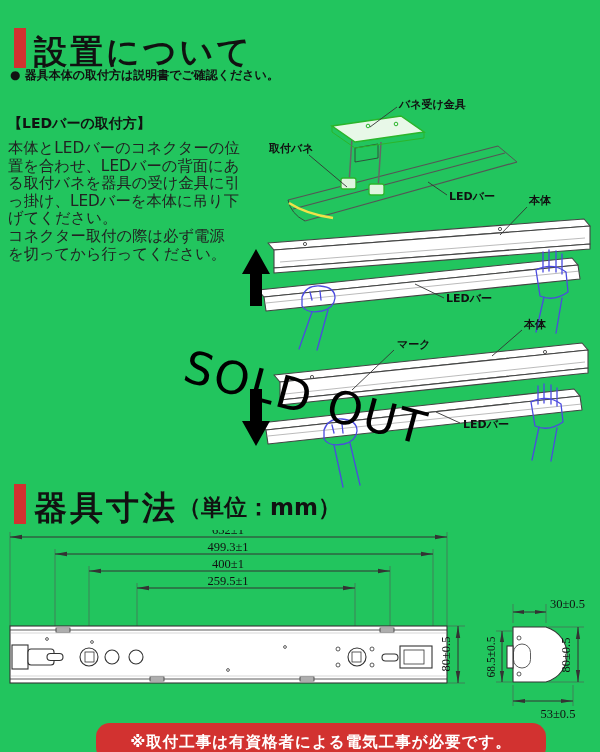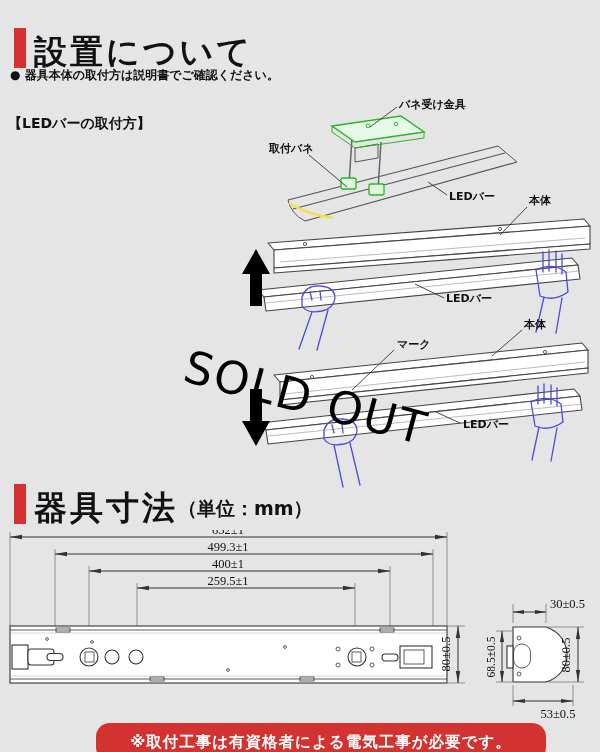--- a/index.html
+++ b/index.html
@@ -1,22 +1,22 @@
 <!DOCTYPE html>
 <html><head>
 <meta charset="utf-8">
 <style>
   html,body{margin:0;padding:0;background:#fff;}
-  #page{position:relative;width:600px;height:752px;background:#e5e5e5;overflow:hidden;
+  #page{position:relative;width:600px;height:752px;background:#22c55e;overflow:hidden;
         font-family:"DejaVu Sans","Liberation Sans",sans-serif;color:#1a1a1a;}
 
   
   .accent-bar{position:absolute;width:12px;height:40px;background:#d23230;}
   .sec-title{position:absolute;font-weight:bold;font-size:33px;letter-spacing:3px;color:#111;white-space:nowrap;}
-  .unit{font-size:19px;letter-spacing:0;vertical-align:4px;}
+  .unit{font-size:23px;letter-spacing:0;vertical-align:4px;}
 
   .note-line{position:absolute;left:10px;top:67px;font-size:12px;font-weight:bold;color:#111;white-space:nowrap;}
 
   .subhead{position:absolute;left:8px;top:115px;font-size:14px;font-weight:bold;color:#111;}
 
   .body-para{position:absolute;left:8px;width:232px;font-size:15.3px;line-height:17.6px;
              color:#222;white-space:pre-line;letter-spacing:0;}
   #para1{top:140px;}
   #para2{top:281px;}
 
@@ -47,20 +47,22 @@
 
 <div id="page">
 
   <div class="accent-bar" style="left:14px;top:28px;"></div>
   <div class="sec-title" style="left:34px;top:30px;">設置について</div>
 
   <div class="note-line">● 器具本体の取付方は説明書でご確認ください。</div>
 
   <div class="subhead">【LEDバーの取付方】</div>
 
+  <div class="body-para" id="para1">本体とLEDバーのコネクターの位置を合わせ、LEDバーの背面にある取付バネを器具の受け金具に引っ掛け、LEDバーを本体に吊り下げてください。
+コネクター取付の際は必ず電源を切ってから行ってください。</div>
 
   <svg id="install-svg" width="600" height="492" viewBox="0 0 600 492">
 
     <g>
 
       <line x1="288" y1="200" x2="498" y2="146" stroke="#555" stroke-width="1.2"></line>
       <line x1="293" y1="209" x2="505" y2="153" stroke="#555" stroke-width="1.2"></line>
       <line x1="305" y1="221" x2="517" y2="162" stroke="#555" stroke-width="1.2"></line>
       <line x1="498" y1="146" x2="517" y2="162" stroke="#555" stroke-width="1"></line>
       <path d="M288,200 Q291,214 305,221" class="draw2"></path>

